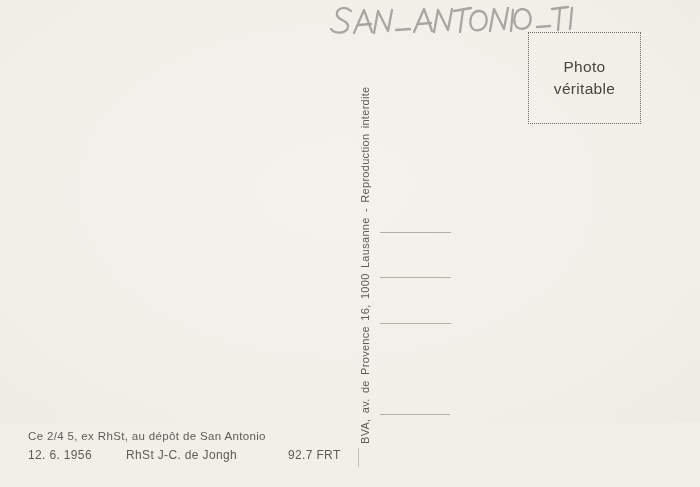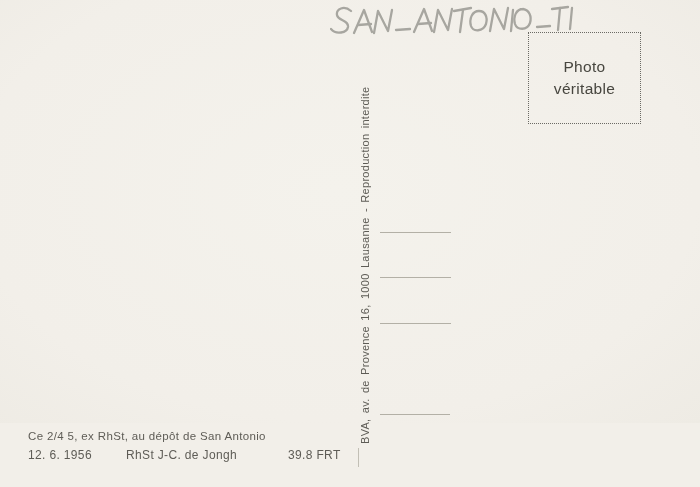--- a/index.html
+++ b/index.html
@@ -101,16 +101,16 @@
 
   <div class="addr-line l1"></div>
   <div class="addr-line l2"></div>
   <div class="addr-line l3"></div>
   <div class="addr-line l4"></div>
 
   <div class="caption1">Ce 2/4 5, ex RhSt, au dépôt de San Antonio</div>
   <div class="caption2">
     <span class="date">12. 6. 1956</span>
     <span class="credit">RhSt J-C. de Jongh</span>
-    <span class="ref">39.8 FRT</span>
+    <span class="ref">92.7 FRT</span>
   </div>
 
 </div>
 
 </body></html>

